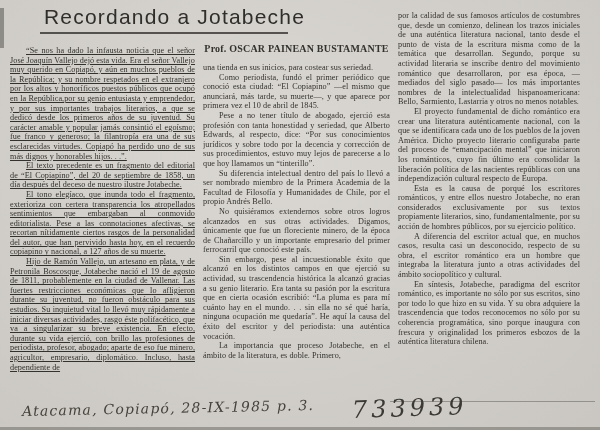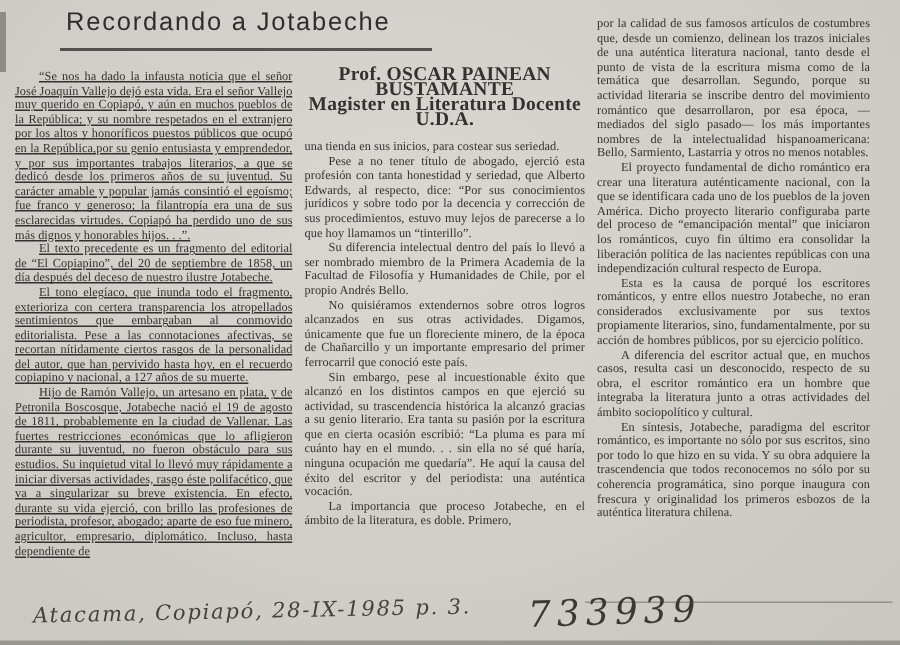--- a/index.html
+++ b/index.html
@@ -13,21 +13,21 @@
       #d6d3ce;
     font-family: "Liberation Serif", serif;
     color: #34322e;
   }
   .title {
     position: absolute;
     left: 44px; top: 5px;
     margin: 0;
     font-family: "Liberation Sans", sans-serif;
     font-weight: normal;
-    font-size: 17px;
+    font-size: 21px;
     letter-spacing: 1.2px;
     color: #2f2e2b;
     white-space: nowrap;
   }
   .title-rule {
     position: absolute;
     left: 40px; top: 32px;
     width: 248px; height: 2px;
     background: #3e3c38;
     opacity: 0.85;
@@ -41,21 +41,21 @@
     letter-spacing: 0.05px;
   }
   .col p { margin: 0; text-indent: 16px; }
   .col p.cont { text-indent: 0; }
   .col1 { left: 10px;  top: 46px; width: 185px; height: 358px; text-decoration: underline; }
   .col2 { left: 203px; top: 44px; width: 187px; height: 360px; }
   .col3 { left: 398px; top: 11px; width: 182px; height: 394px; }
   .byline {
     text-align: center;
     font-weight: bold;
-    font-size: 13px;
+    font-size: 10px;
     line-height: 10px;
     margin-bottom: 9px;
     letter-spacing: 0.2px;
   }
   .handwritten-note {
     position: absolute;
     left: 22px; top: 400px;
     font-family: "DejaVu Serif", serif;
     font-style: italic;
     font-size: 14px;
@@ -107,23 +107,23 @@
   <div class="col col1">
     <p>“Se nos ha dado la infausta noticia que el señor José Joaquín Vallejo dejó esta vida. Era el señor Vallejo muy querido en Copiapó, y aún en muchos pueblos de la República; y su nombre respetados en el extranjero por los altos y honoríficos puestos públicos que ocupó en la República,por su genio entusiasta y emprendedor, y por sus importantes trabajos literarios, a que se dedicó desde los primeros años de su juventud. Su carácter amable y popular jamás consintió el egoísmo; fue franco y generoso; la filantropía era una de sus esclarecidas virtudes. Copiapó ha perdido uno de sus más dignos y honorables hijos. . .”.</p>
     <p>El texto precedente es un fragmento del editorial de “El Copiapino”, del 20 de septiembre de 1858, un día después del deceso de nuestro ilustre Jotabeche.</p>
     <p>El tono elegíaco, que inunda todo el fragmento, exterioriza con certera transparencia los atropellados sentimientos que embargaban al conmovido editorialista. Pese a las connotaciones afectivas, se recortan nítidamente ciertos rasgos de la personalidad del autor, que han pervivido hasta hoy, en el recuerdo copiapino y nacional, a 127 años de su muerte.</p>
     <p>Hijo de Ramón Vallejo, un artesano en plata, y de Petronila Boscosque, Jotabeche nació el 19 de agosto de 1811, probablemente en la ciudad de Vallenar. Las fuertes restricciones económicas que lo afligieron durante su juventud, no fueron obstáculo para sus estudios. Su inquietud vital lo llevó muy rápidamente a iniciar diversas actividades, rasgo éste polifacético, que va a singularizar su breve existencia. En efecto, durante su vida ejerció, con brillo las profesiones de periodista, profesor, abogado; aparte de eso fue minero, agricultor, empresario, diplomático. Incluso, hasta dependiente de</p>
   </div>
 
   <div class="col col2">
     <div class="byline">
       <div>Prof. OSCAR PAINEAN BUSTAMANTE</div>
-      <div>Magister en Literatura Docente U.D.A.</div>
     </div>
     <p class="cont">una tienda en sus inicios, para costear sus seriedad.</p>
+    <p>Como periodista, fundó el primer periódico que conoció esta ciudad: “El Copiapino” —el mismo que anunciará, más tarde, su muerte—, y que aparece por primera vez el 10 de abril de 1845.</p>
     <p>Pese a no tener título de abogado, ejerció esta profesión con tanta honestidad y seriedad, que Alberto Edwards, al respecto, dice: “Por sus conocimientos jurídicos y sobre todo por la decencia y corrección de sus procedimientos, estuvo muy lejos de parecerse a lo que hoy llamamos un “tinterillo”.</p>
     <p>Su diferencia intelectual dentro del país lo llevó a ser nombrado miembro de la Primera Academia de la Facultad de Filosofía y Humanidades de Chile, por el propio Andrés Bello.</p>
     <p>No quisiéramos extendernos sobre otros logros alcanzados en sus otras actividades. Digamos, únicamente que fue un floreciente minero, de la época de Chañarcillo y un importante empresario del primer ferrocarril que conoció este país.</p>
     <p>Sin embargo, pese al incuestionable éxito que alcanzó en los distintos campos en que ejerció su actividad, su trascendencia histórica la alcanzó gracias a su genio literario. Era tanta su pasión por la escritura que en cierta ocasión escribió: “La pluma es para mí cuánto hay en el mundo. . . sin ella no sé qué haría, ninguna ocupación me quedaría”. He aquí la causa del éxito del escritor y del periodista: una auténtica vocación.</p>
     <p>La importancia que proceso Jotabeche, en el ámbito de la literatura, es doble. Primero,</p>
   </div>
 
   <div class="col col3">
     <p class="cont">por la calidad de sus famosos artículos de costumbres que, desde un comienzo, delinean los trazos iniciales de una auténtica literatura nacional, tanto desde el punto de vista de la escritura misma como de la temática que desarrollan. Segundo, porque su actividad literaria se inscribe dentro del movimiento romántico que desarrollaron, por esa época, —mediados del siglo pasado— los más importantes nombres de la intelectualidad hispanoamericana: Bello, Sarmiento, Lastarria y otros no menos notables.</p>
     <p>El proyecto fundamental de dicho romántico era crear una literatura auténticamente nacional, con la que se identificara cada uno de los pueblos de la joven América. Dicho proyecto literario configuraba parte del proceso de “emancipación mental” que iniciaron los románticos, cuyo fin último era consolidar la liberación política de las nacientes repúblicas con una independización cultural respecto de Europa.</p>

